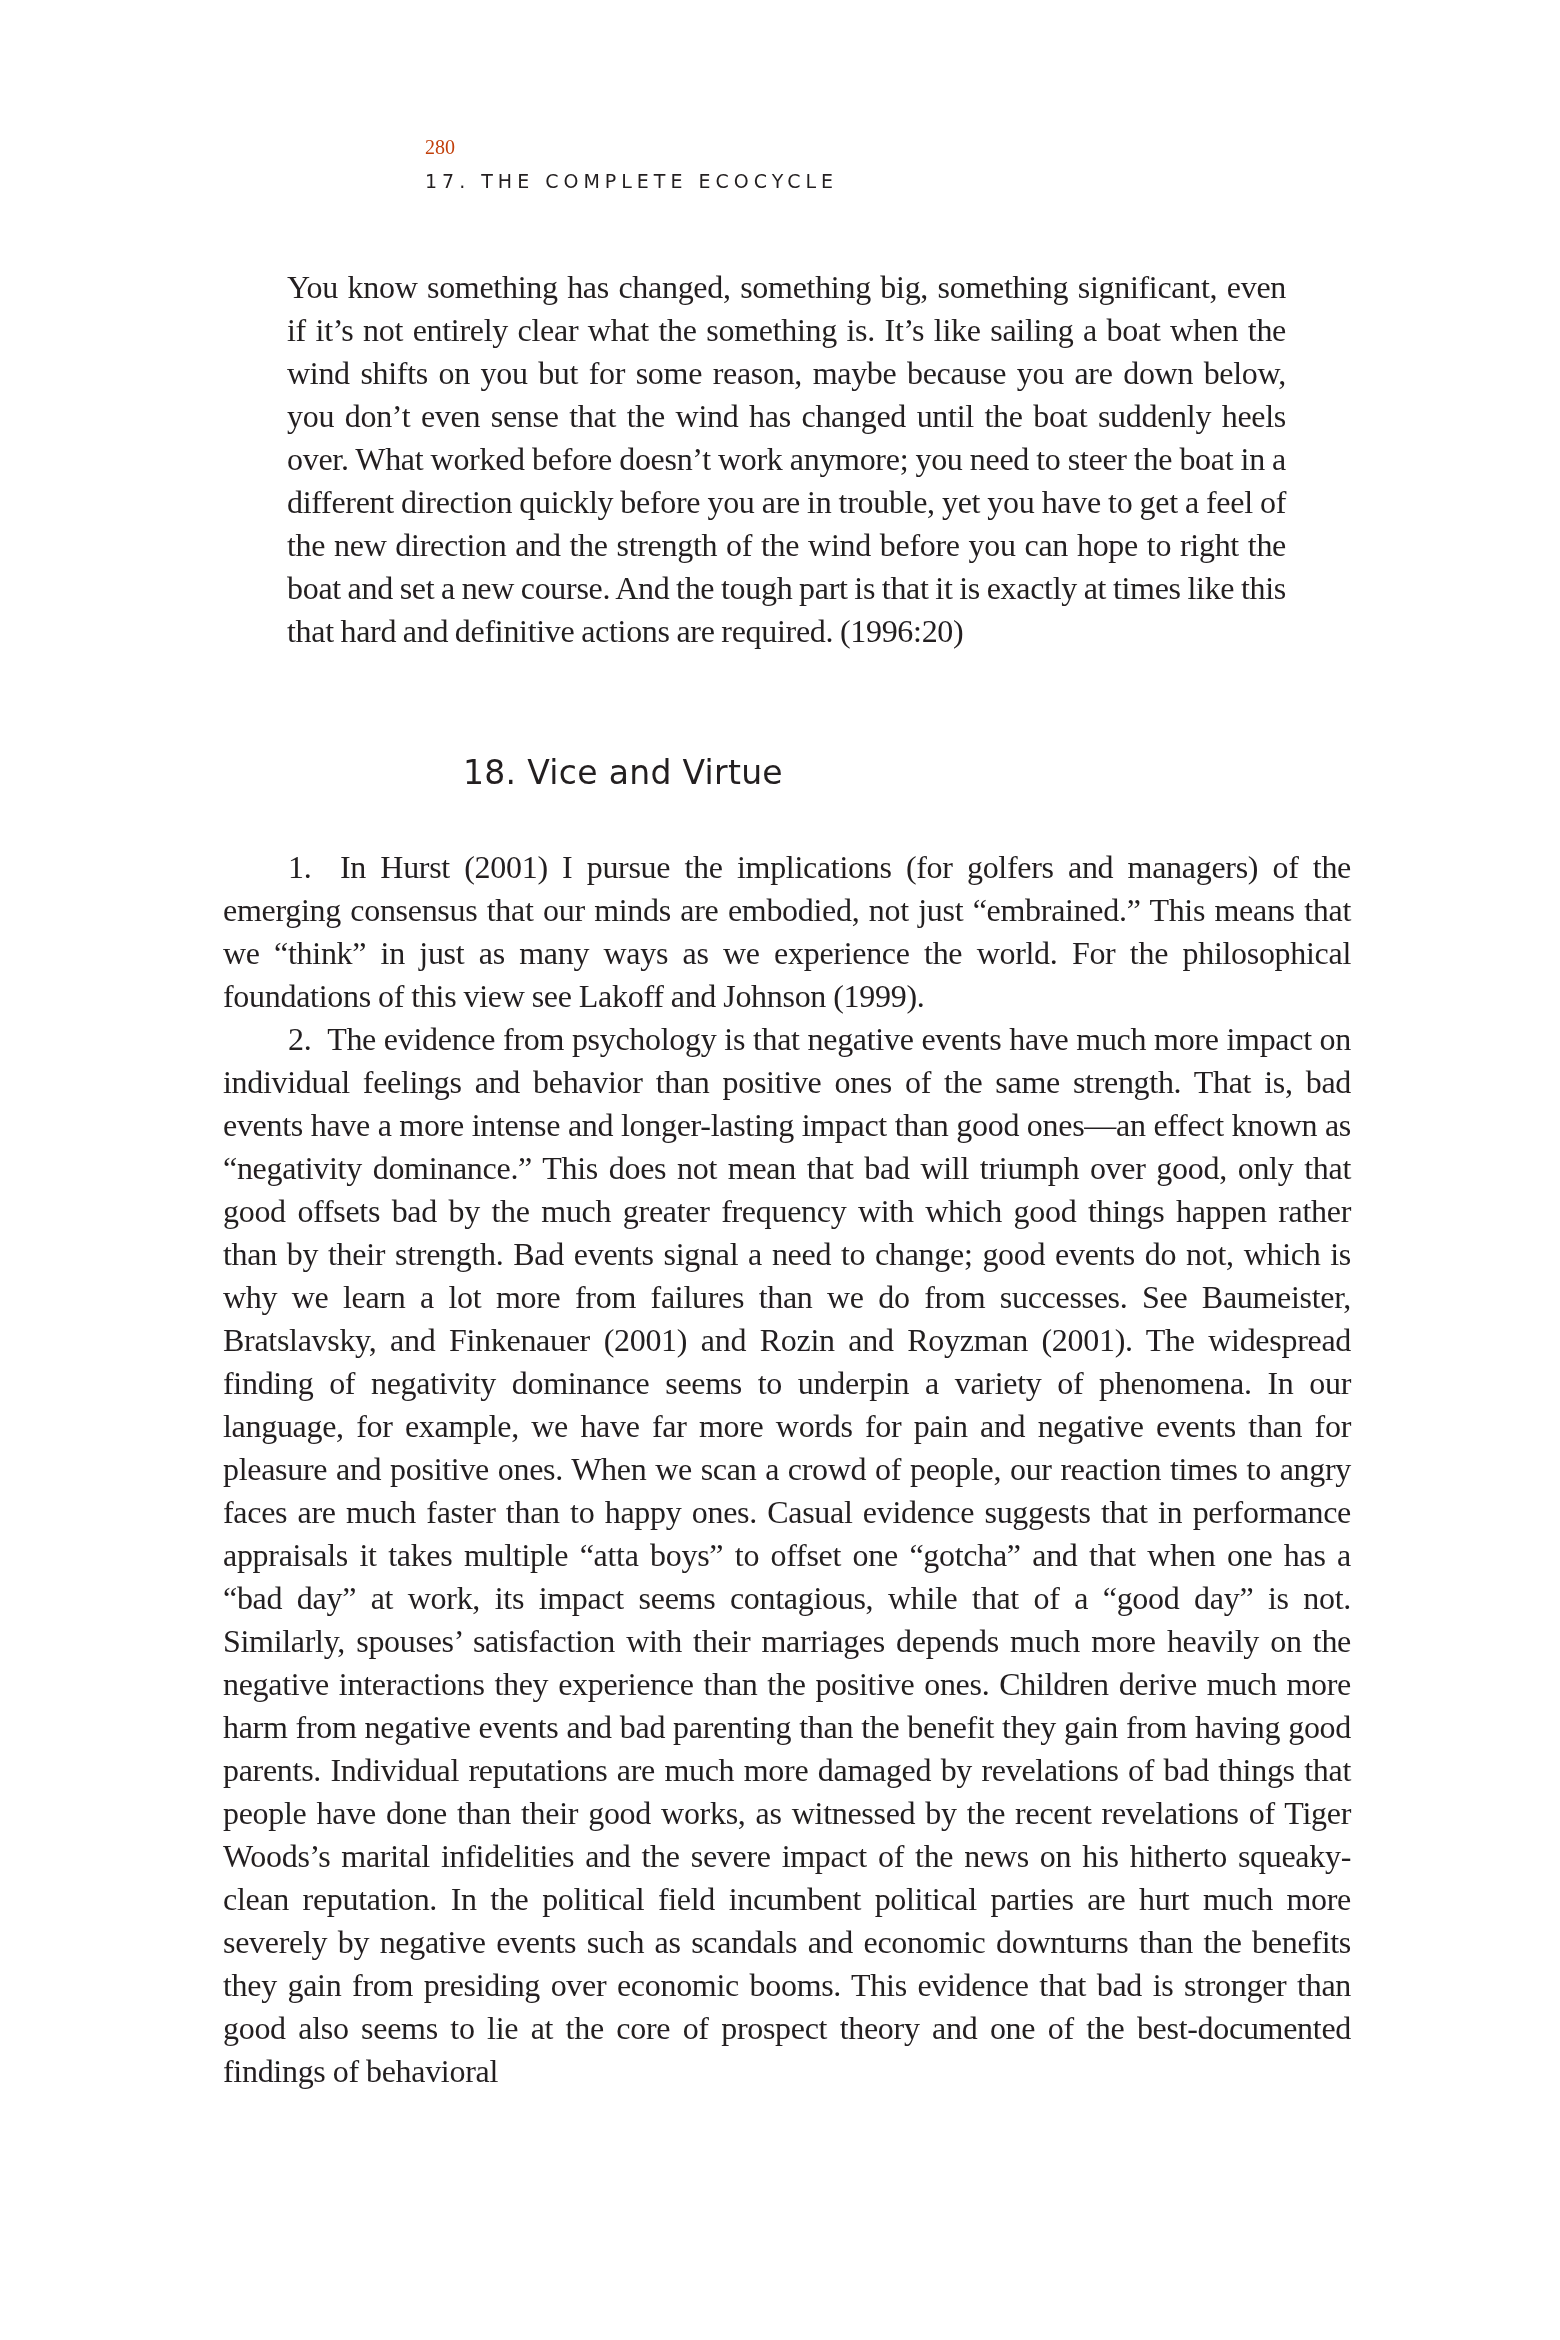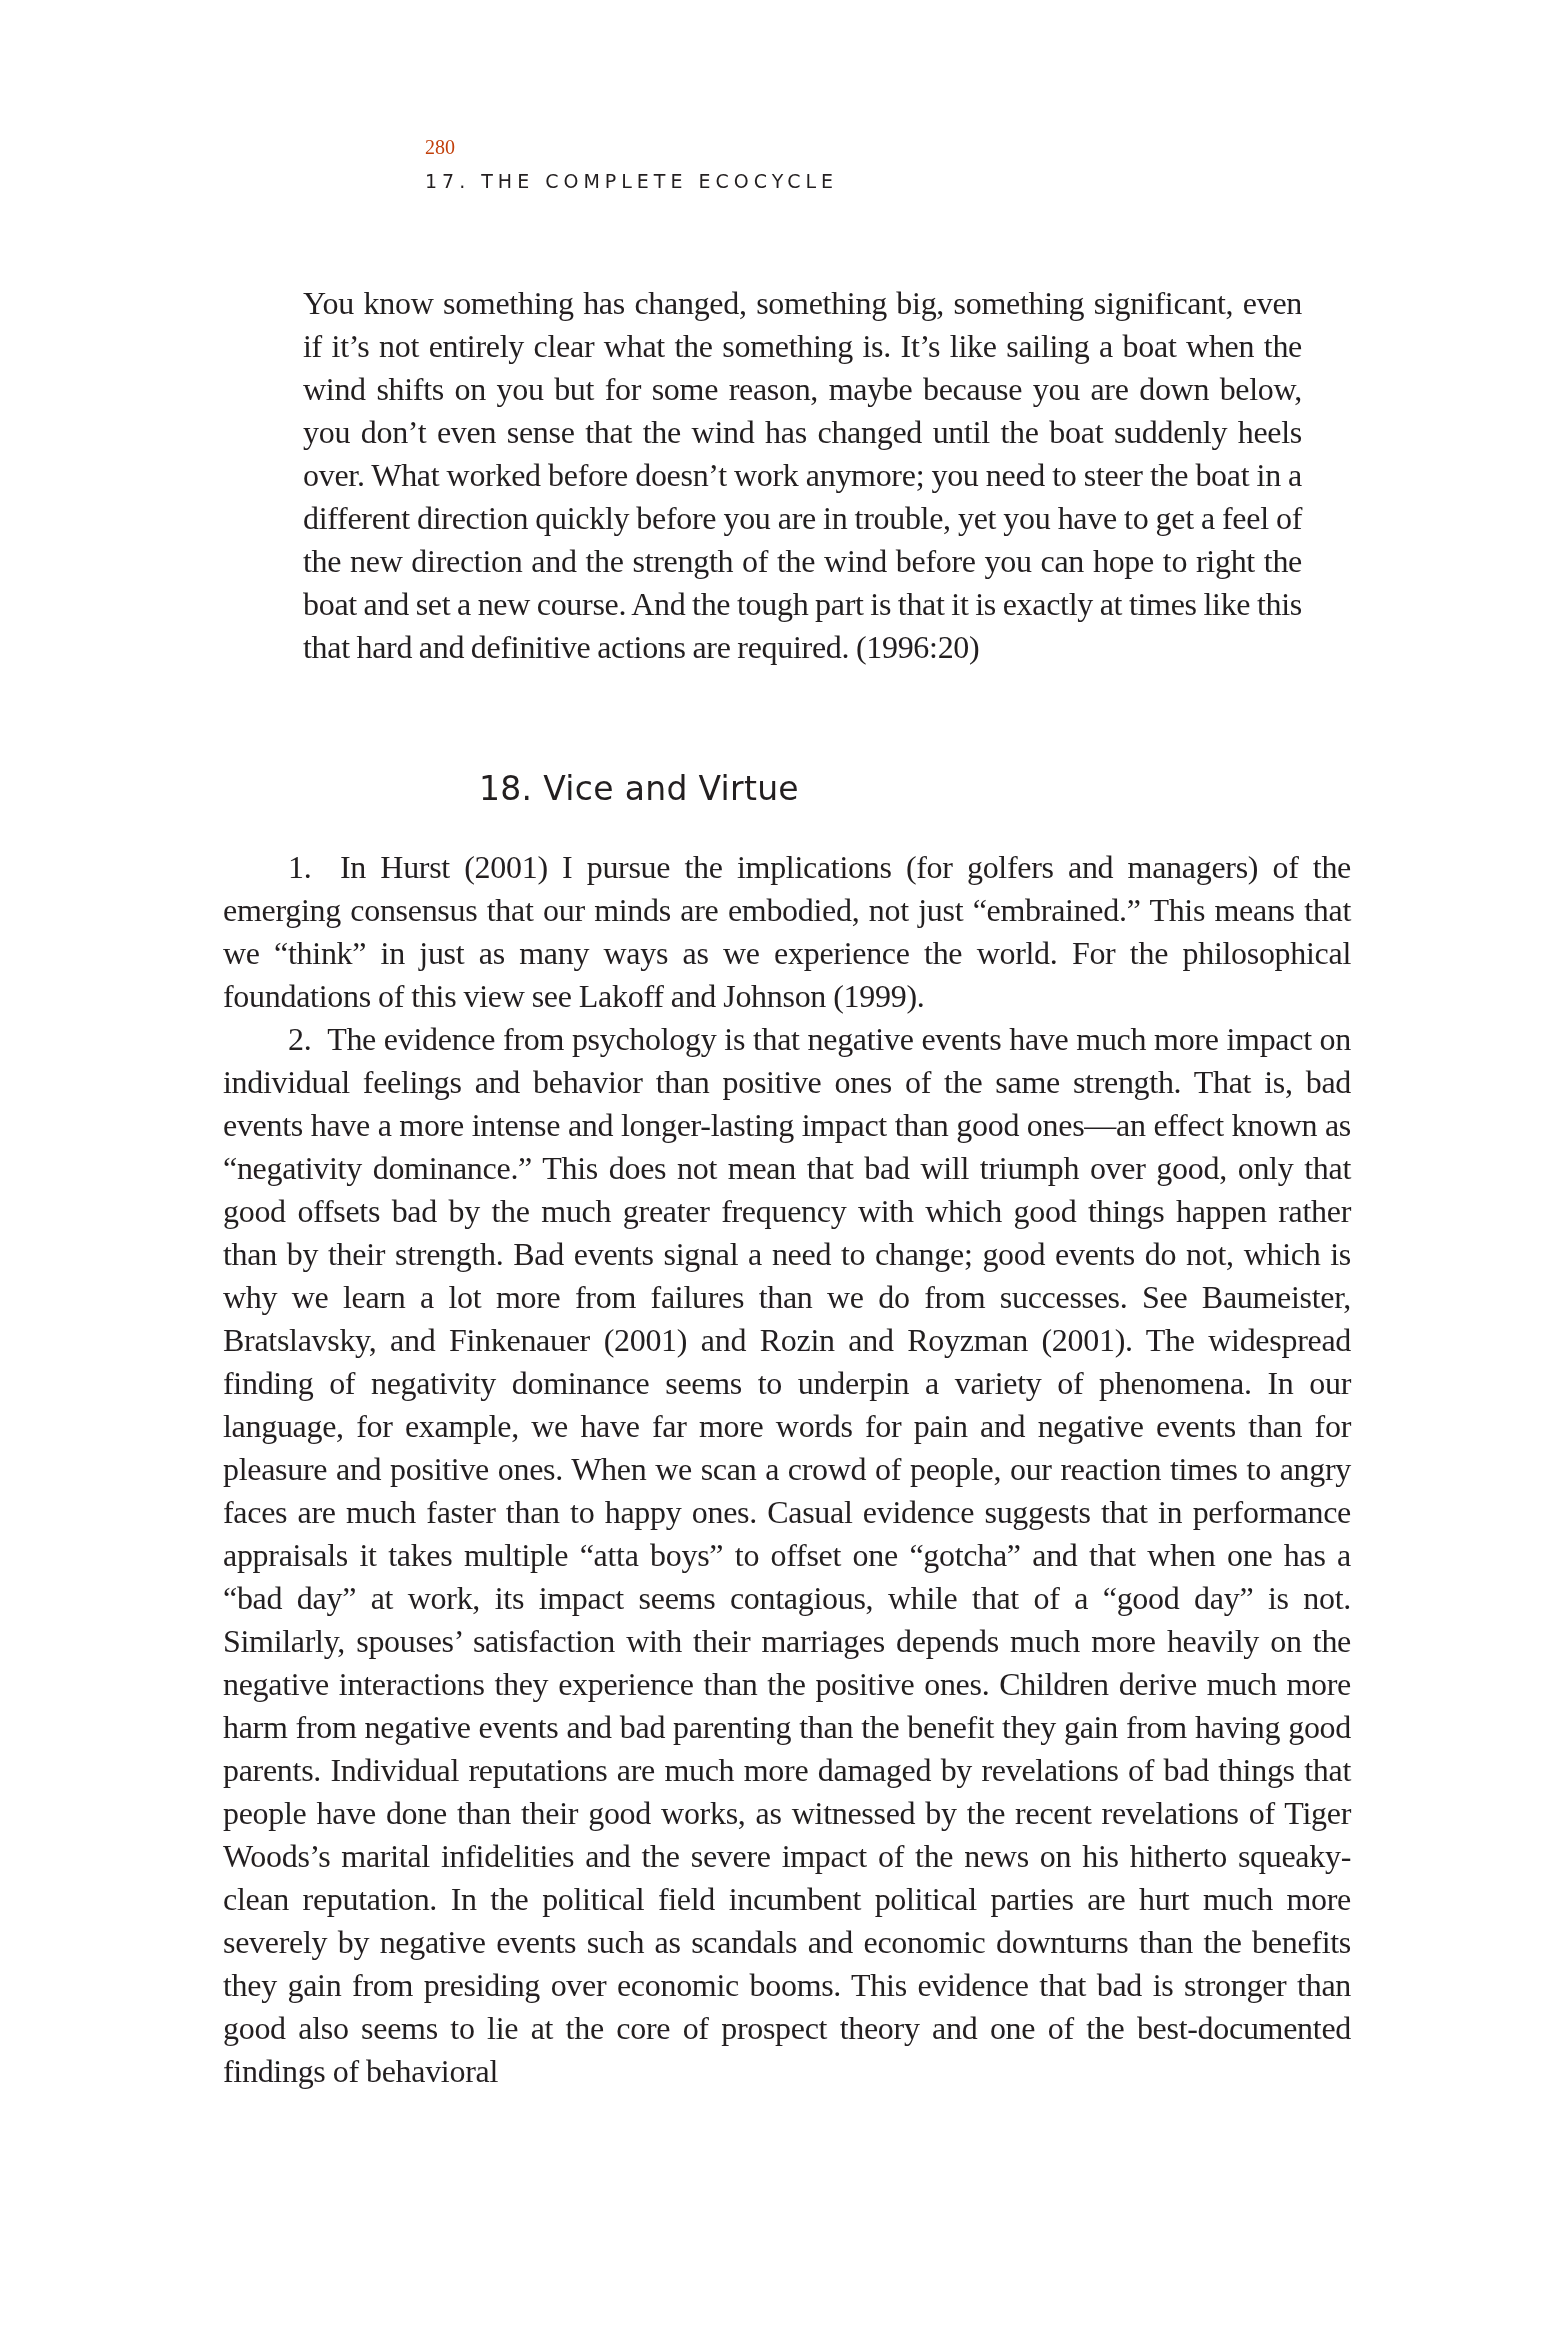--- a/index.html
+++ b/index.html
@@ -34,35 +34,35 @@
       color: #231f20;
       display: block;
       margin-top: 6px;
       font-weight: normal;
     }
     .block-quote {
       position: absolute;
       left: 287px;
       width: 999px;
       top: 266px;
-      margin: 16px;
+      margin: 0;
       font-family: "Liberation Serif", "DejaVu Serif", serif;
       font-size: 32px;
       line-height: 43px;
       text-align: justify;
       text-align-last: left;
       letter-spacing: -0.3px;
       word-spacing: -1px;
     }
     .section-heading {
       position: absolute;
       left: 0;
       width: 1246px;
       top: 750px;
-      margin: 16px;
+      margin: 0;
       text-align: center;
       font-family: "DejaVu Sans", "Liberation Sans", sans-serif;
       font-weight: normal;
       font-size: 33px;
       line-height: 46px;
       letter-spacing: 0.3px;
       color: #231f20;
     }
     .notes {
       position: absolute;

